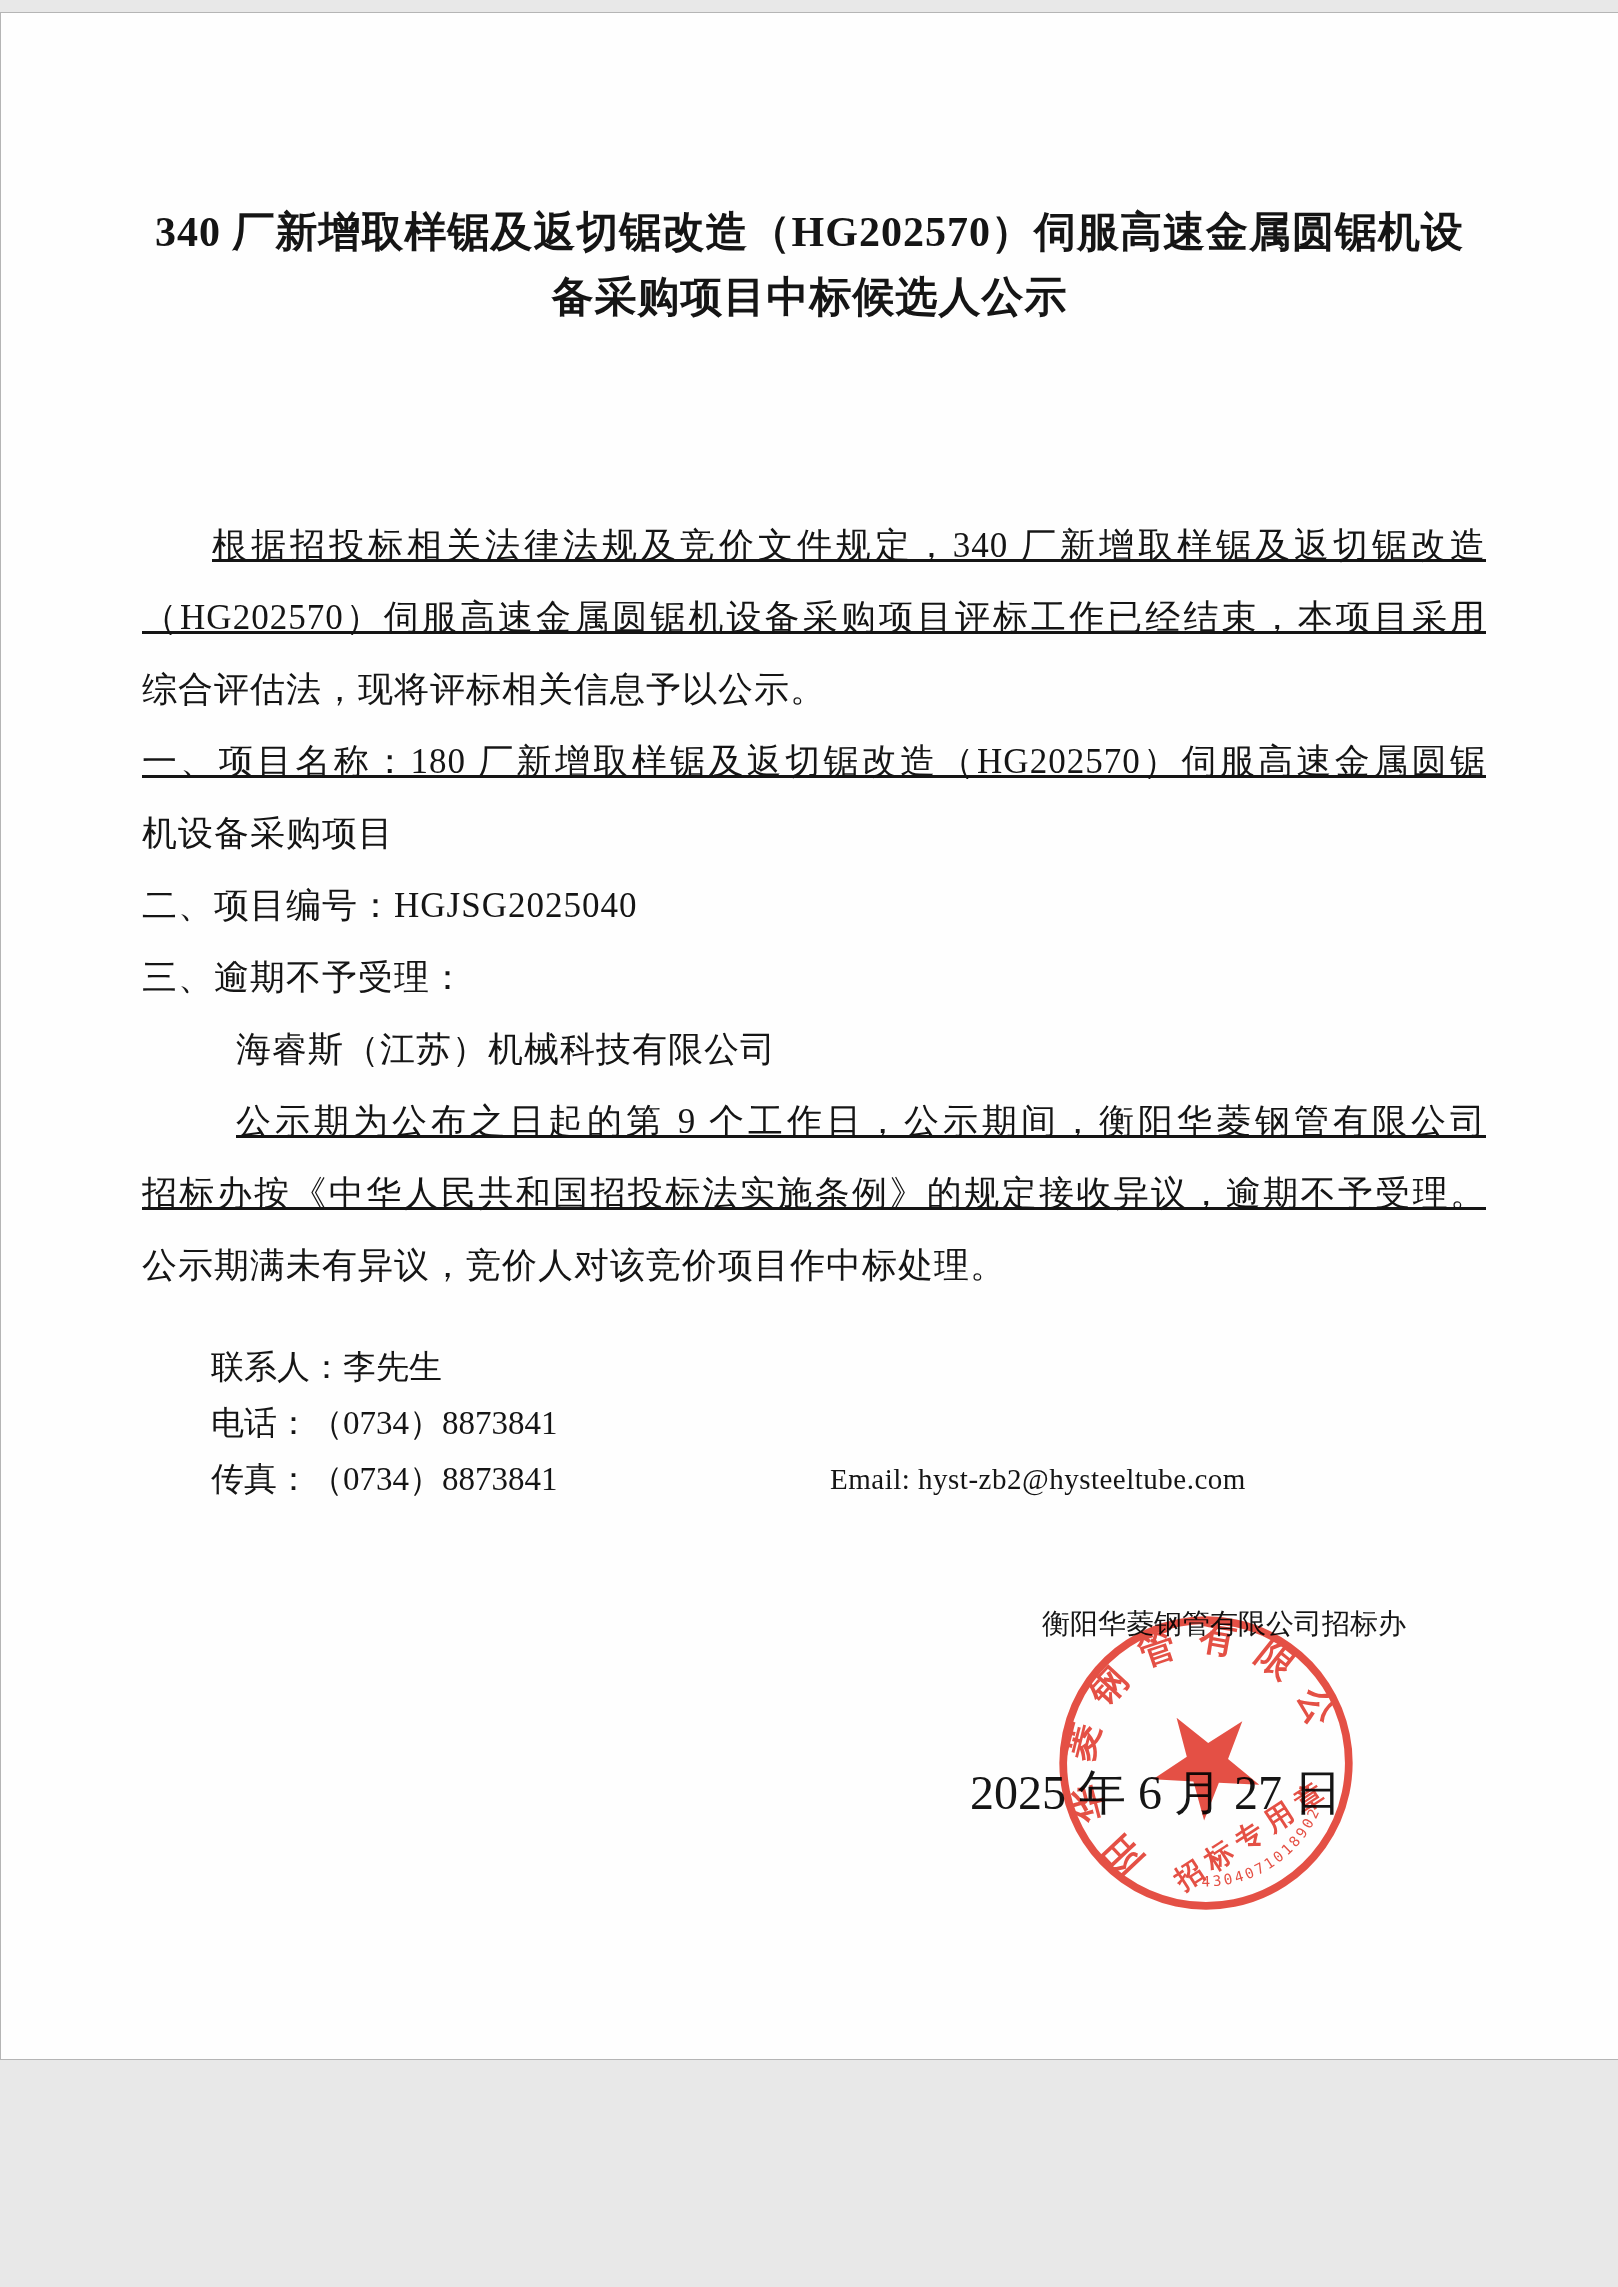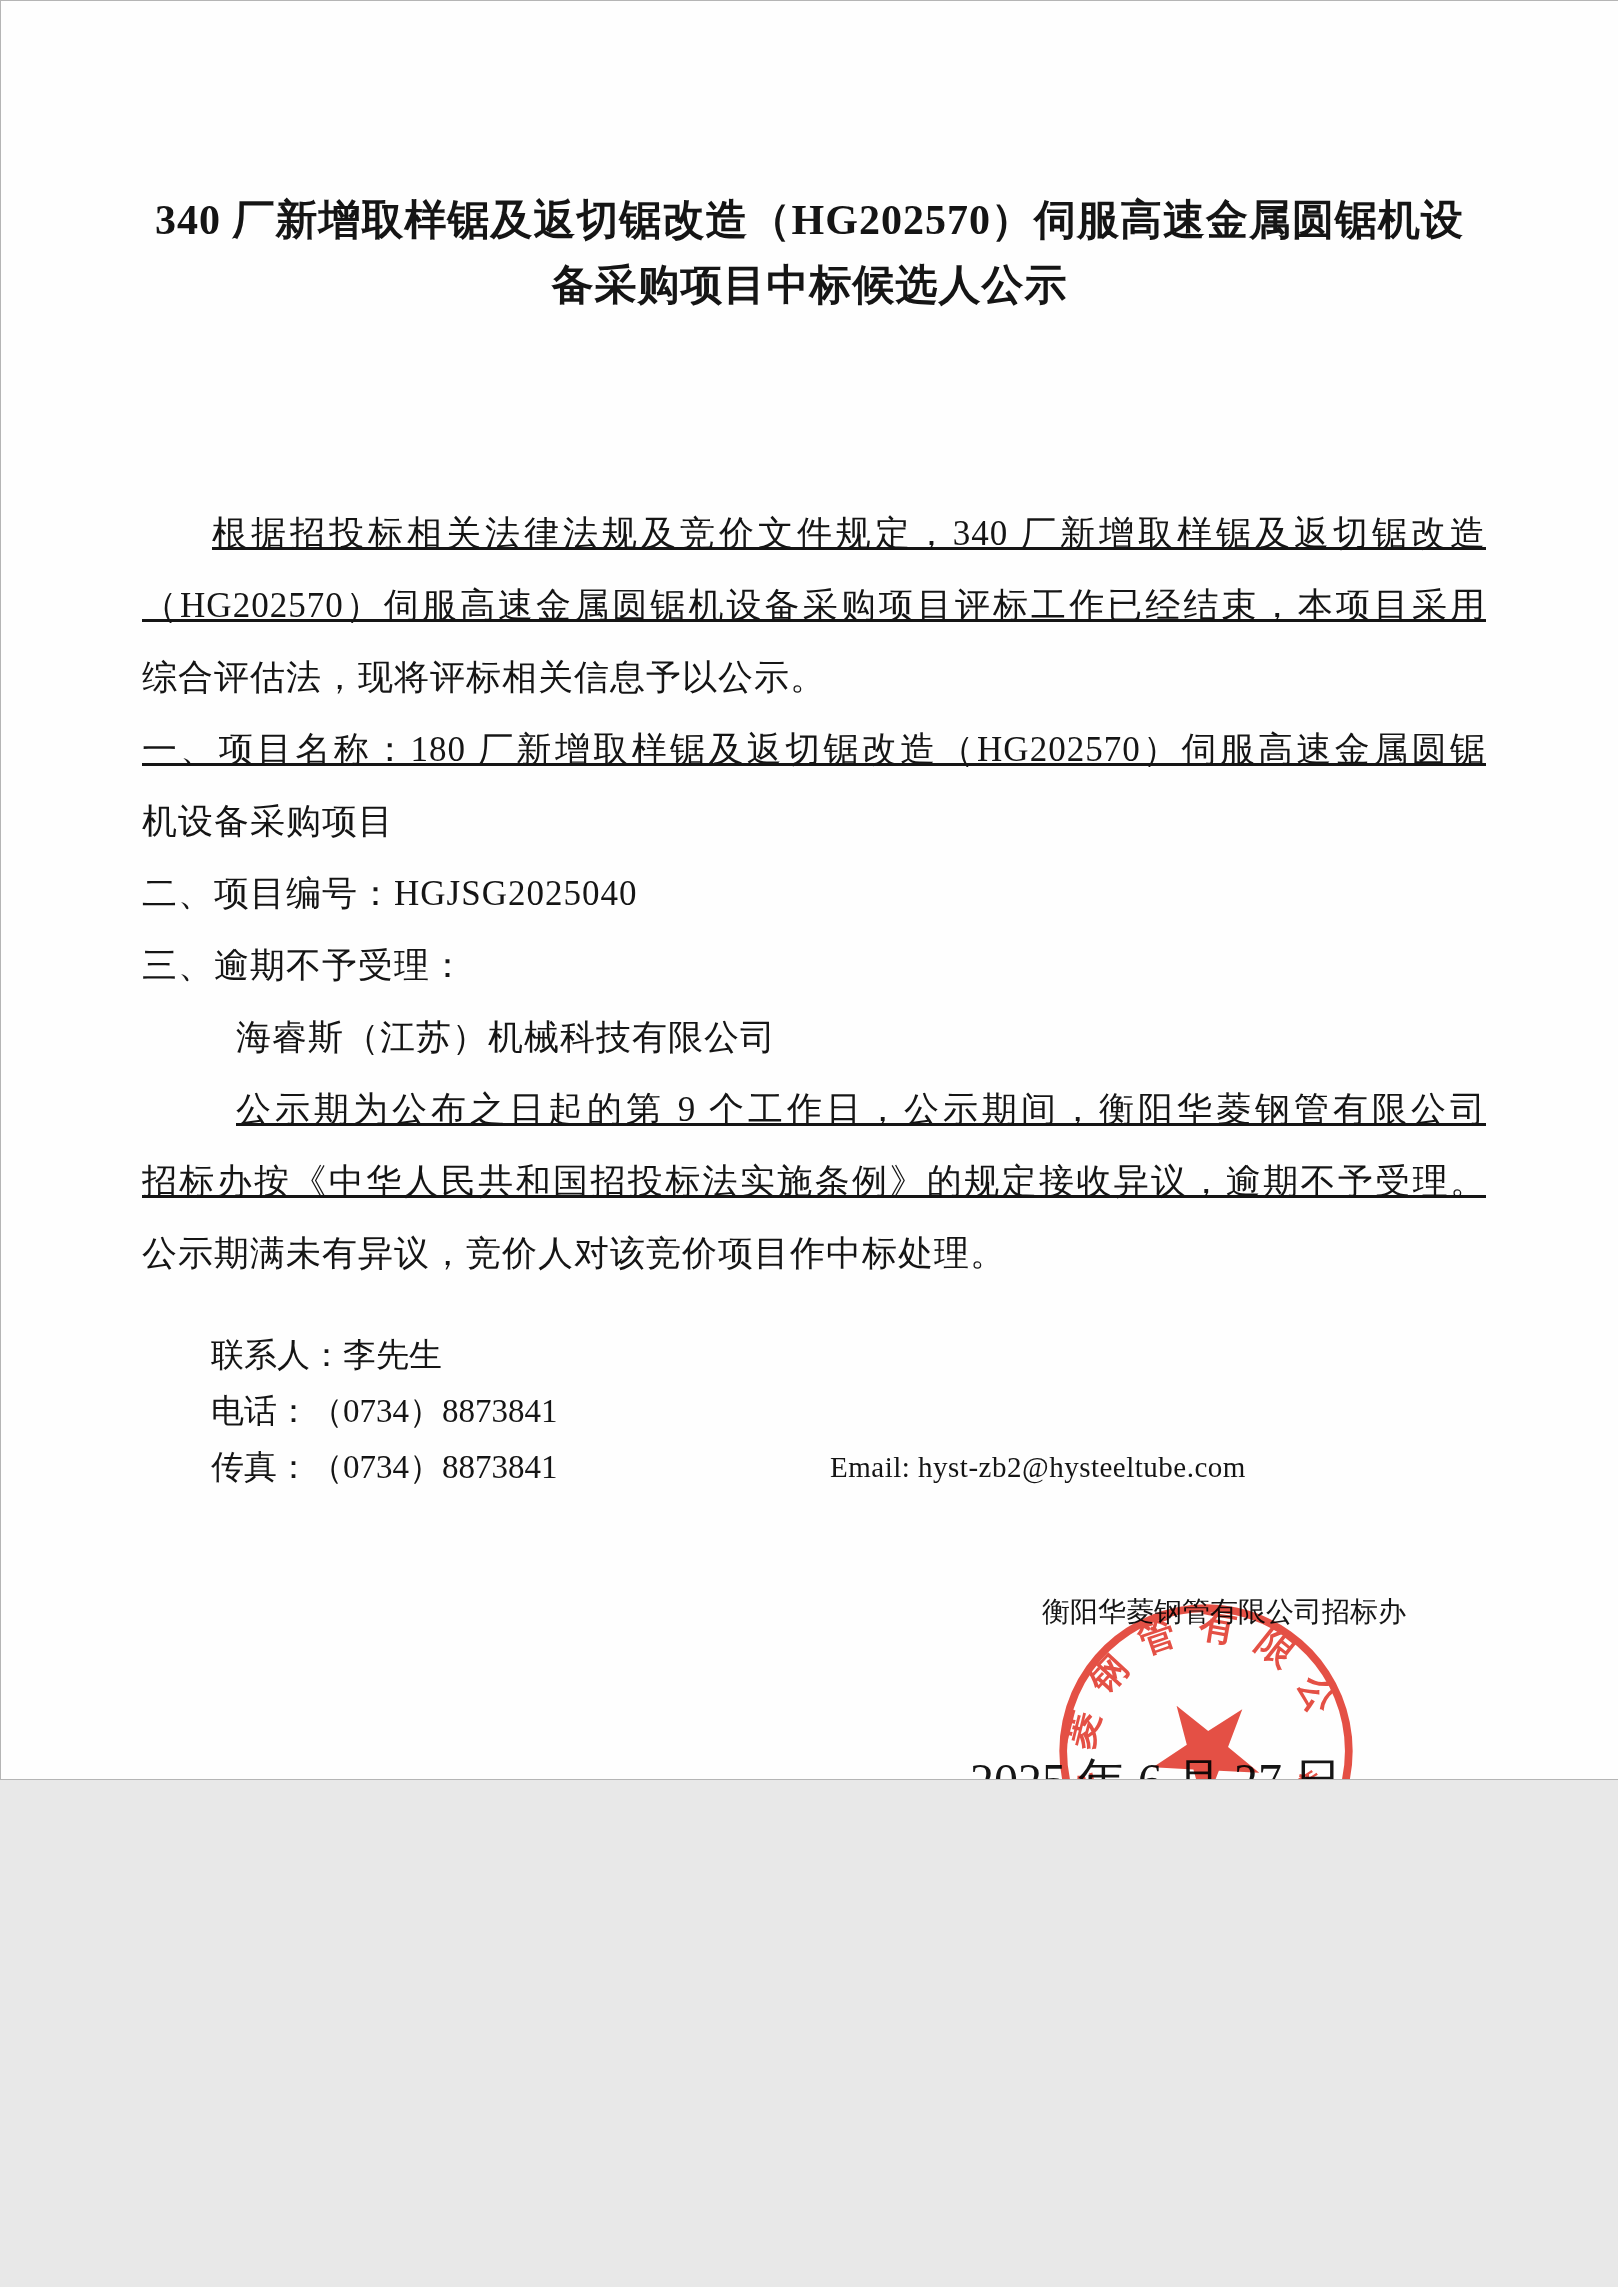--- a/index.html
+++ b/index.html
@@ -1,19 +1,19 @@
 <!DOCTYPE html>
 <html><head>
 <meta charset="utf-8">
 <style>
   html,body { margin:0; padding:0; background:#e8e8e8; }
   .page {
     position:relative;
-    width:1619px; height:1780px;
-    margin:0 auto;
+    width:1619px; height:2048px;
+    margin:12px auto;
     background:#fefefe;
     border:1px solid #b5b5b5;
     box-sizing:border-box;
     font-family:"Liberation Serif","DejaVu Serif",serif;
     color:#151515;
     overflow:hidden;
   }
   .doc-title {
     position:absolute; top:187px; left:107px; right:107px;
     text-align:center;

